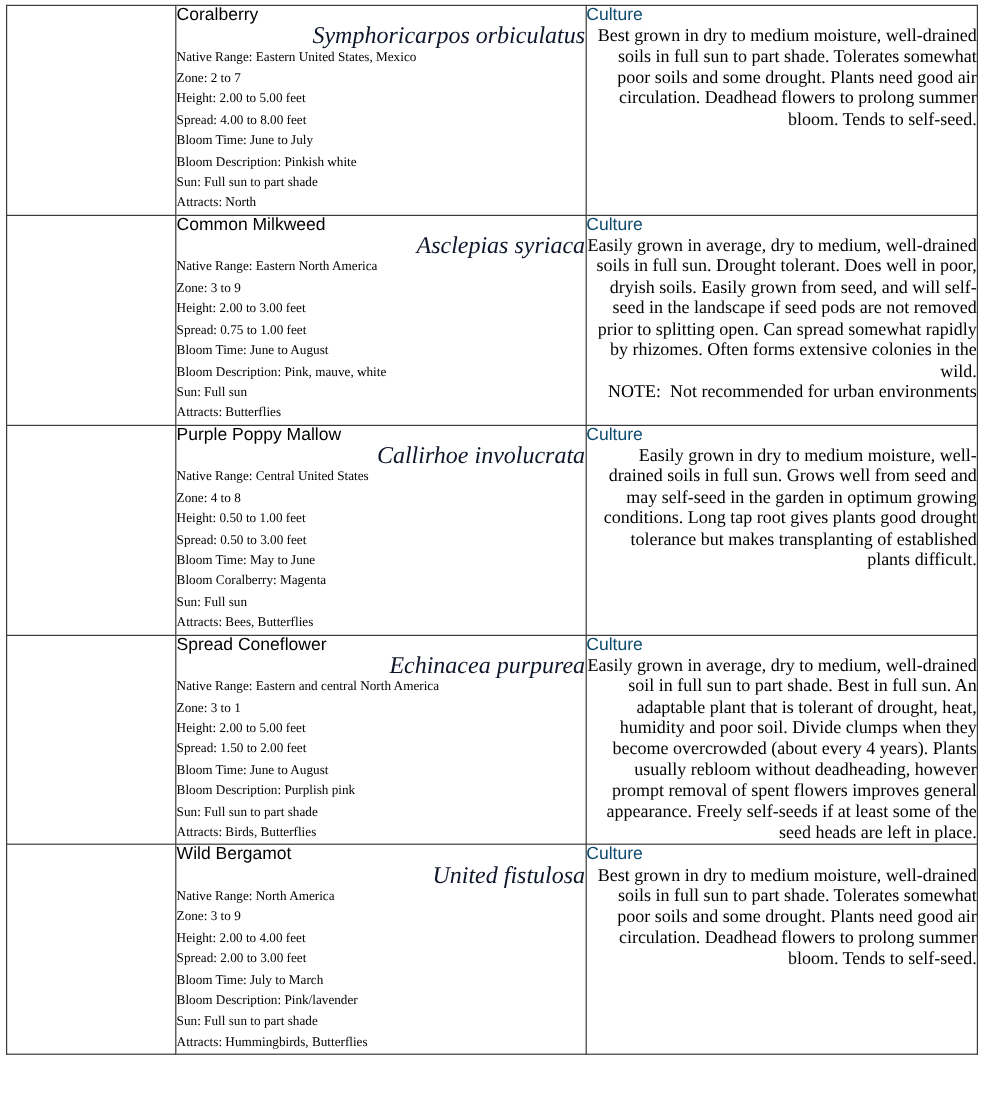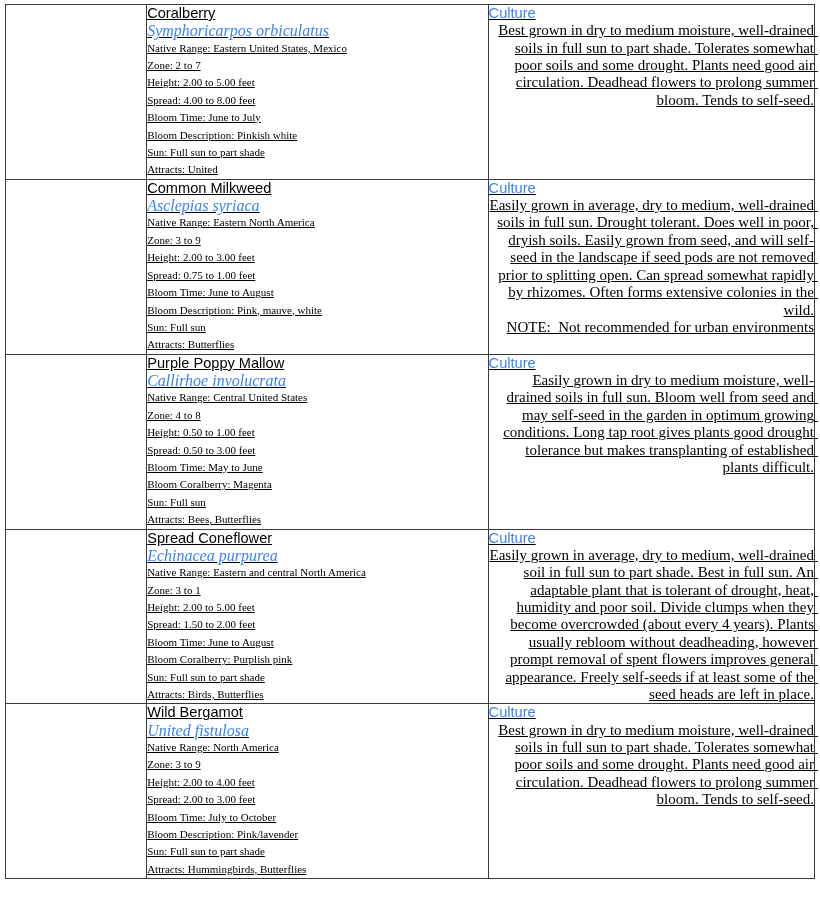--- a/index.html
+++ b/index.html
@@ -12,21 +12,20 @@
   body {
     font-family: "Liberation Serif", serif;
     color: #000000;
   }
 
   .sheet {
     position: relative;
     width: 820px;
     height: 742px;
     padding: 4px 5px;
-    text-decoration: underline;
   }
 
   table.plant-table {
     width: 810px;
     border-collapse: collapse;
     table-layout: fixed;
     border: 1px solid #3a3a3a;
   }
   table.plant-table td {
     border: 1px solid #3a3a3a;
@@ -42,37 +41,38 @@
   .common-name {
     font-family: "Liberation Sans", sans-serif;
     font-size: 14.6px;
     line-height: 17.2px;
     color: #000;
     white-space: nowrap;
   }
   .sci-name {
     font-family: "Liberation Serif", serif;
     font-style: italic;
-    font-size: 16px;
+    font-size: 20px;
     line-height: 17.4px;
-    color: #3b82f6;
+    color: #0f172a;
     white-space: nowrap;
+    text-align: right;
   }
   .attr-line {
     font-family: "Liberation Serif", serif;
     font-size: 11px;
     line-height: 17.4px;
     color: #000;
     white-space: nowrap;
   }
   .culture-head {
     font-family: "Liberation Sans", sans-serif;
     font-size: 14.6px;
     line-height: 17.2px;
-    color: #3b82f6;
+    color: #0c4a6e;
   }
   .culture-body {
     font-family: "Liberation Serif", serif;
     font-size: 15px;
     line-height: 17.4px;
     color: #000;
     text-align: right;
     white-space: pre-wrap;
   }
 
@@ -186,21 +186,21 @@
         <td class="detail-cell">
           <div class="common-name">Coralberry</div>
           <div class="sci-name">Symphoricarpos orbiculatus</div>
           <div class="attr-line">Native Range: Eastern United States, Mexico</div>
           <div class="attr-line">Zone: 2 to 7</div>
           <div class="attr-line">Height: 2.00 to 5.00 feet</div>
           <div class="attr-line">Spread: 4.00 to 8.00 feet</div>
           <div class="attr-line">Bloom Time: June to July</div>
           <div class="attr-line">Bloom Description: Pinkish white</div>
           <div class="attr-line">Sun: Full sun to part shade</div>
-          <div class="attr-line">Attracts: United</div>
+          <div class="attr-line">Attracts: North</div>
         </td>
         <td class="culture-cell">
           <div class="culture-head">Culture</div>
           <div class="culture-body">Best grown in dry to medium moisture, well-drained soils in full sun to part shade. Tolerates somewhat poor soils and some drought. Plants need good air circulation. Deadhead flowers to prolong summer bloom. Tends to self-seed.</div>
         </td>
       </tr>
 
       <tr>
         <td class="photo-cell">
           <span class="photo p-milk"></span>
@@ -235,58 +235,58 @@
           <div class="attr-line">Zone: 4 to 8</div>
           <div class="attr-line">Height: 0.50 to 1.00 feet</div>
           <div class="attr-line">Spread: 0.50 to 3.00 feet</div>
           <div class="attr-line">Bloom Time: May to June</div>
           <div class="attr-line">Bloom Coralberry: Magenta</div>
           <div class="attr-line">Sun: Full sun</div>
           <div class="attr-line">Attracts: Bees, Butterflies</div>
         </td>
         <td class="culture-cell">
           <div class="culture-head">Culture</div>
-          <div class="culture-body">Easily grown in dry to medium moisture, well-drained soils in full sun. Bloom well from seed and may self-seed in the garden in optimum growing conditions. Long tap root gives plants good drought tolerance but makes transplanting of established plants difficult.</div>
+          <div class="culture-body">Easily grown in dry to medium moisture, well-drained soils in full sun. Grows well from seed and may self-seed in the garden in optimum growing conditions. Long tap root gives plants good drought tolerance but makes transplanting of established plants difficult.</div>
         </td>
       </tr>
 
       <tr>
         <td class="photo-cell">
           <span class="photo p-cone"></span>
         </td>
         <td class="detail-cell">
           <div class="common-name">Spread Coneflower</div>
           <div class="sci-name">Echinacea purpurea</div>
           <div class="attr-line">Native Range: Eastern and central North America</div>
           <div class="attr-line">Zone: 3 to 1</div>
           <div class="attr-line">Height: 2.00 to 5.00 feet</div>
           <div class="attr-line">Spread: 1.50 to 2.00 feet</div>
           <div class="attr-line">Bloom Time: June to August</div>
-          <div class="attr-line">Bloom Coralberry: Purplish pink</div>
+          <div class="attr-line">Bloom Description: Purplish pink</div>
           <div class="attr-line">Sun: Full sun to part shade</div>
           <div class="attr-line">Attracts: Birds, Butterflies</div>
         </td>
         <td class="culture-cell">
           <div class="culture-head">Culture</div>
           <div class="culture-body">Easily grown in average, dry to medium, well-drained soil in full sun to part shade. Best in full sun. An adaptable plant that is tolerant of drought, heat, humidity and poor soil. Divide clumps when they become overcrowded (about every 4 years). Plants usually rebloom without deadheading, however prompt removal of spent flowers improves general appearance. Freely self-seeds if at least some of the seed heads are left in place.</div>
         </td>
       </tr>
 
       <tr>
         <td class="photo-cell">
           <span class="photo p-berg"></span>
         </td>
         <td class="detail-cell">
           <div class="common-name">Wild Bergamot</div>
           <div class="sci-name">United fistulosa</div>
           <div class="attr-line">Native Range: North America</div>
           <div class="attr-line">Zone: 3 to 9</div>
           <div class="attr-line">Height: 2.00 to 4.00 feet</div>
           <div class="attr-line">Spread: 2.00 to 3.00 feet</div>
-          <div class="attr-line">Bloom Time: July to October</div>
+          <div class="attr-line">Bloom Time: July to March</div>
           <div class="attr-line">Bloom Description: Pink/lavender</div>
           <div class="attr-line">Sun: Full sun to part shade</div>
           <div class="attr-line">Attracts: Hummingbirds, Butterflies</div>
         </td>
         <td class="culture-cell">
           <div class="culture-head">Culture</div>
           <div class="culture-body">Best grown in dry to medium moisture, well-drained soils in full sun to part shade. Tolerates somewhat poor soils and some drought. Plants need good air circulation. Deadhead flowers to prolong summer bloom. Tends to self-seed.</div>
         </td>
       </tr>
 

